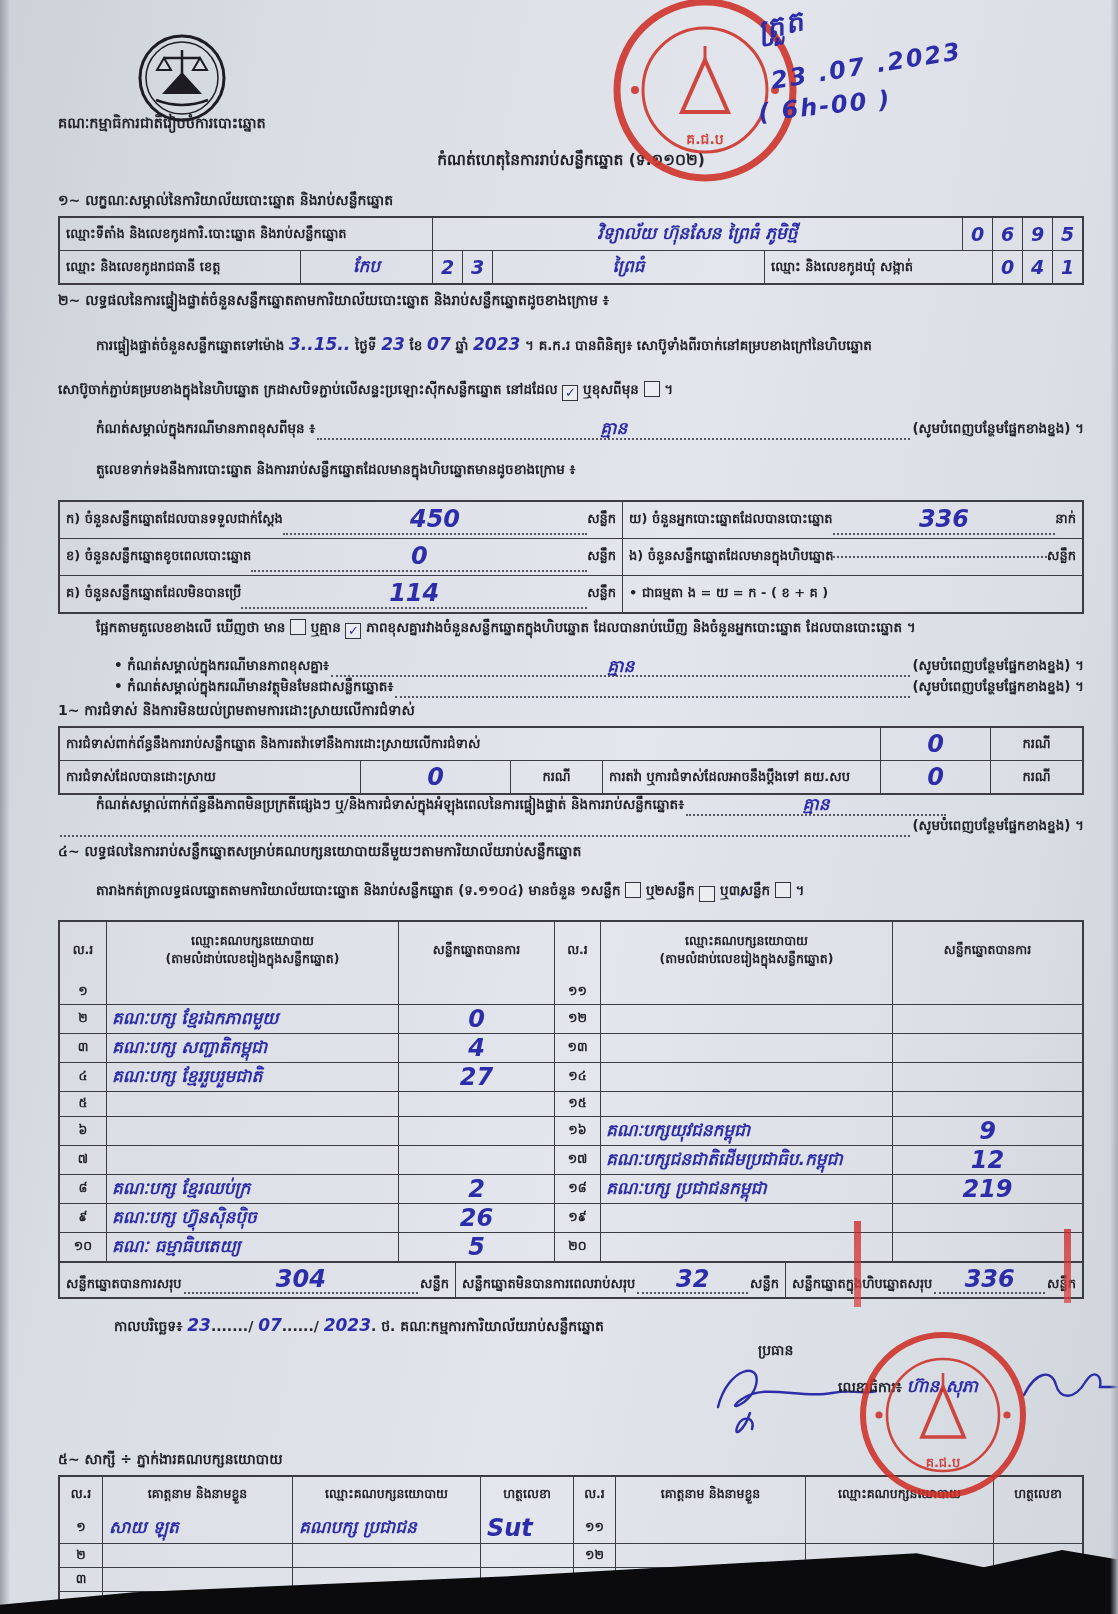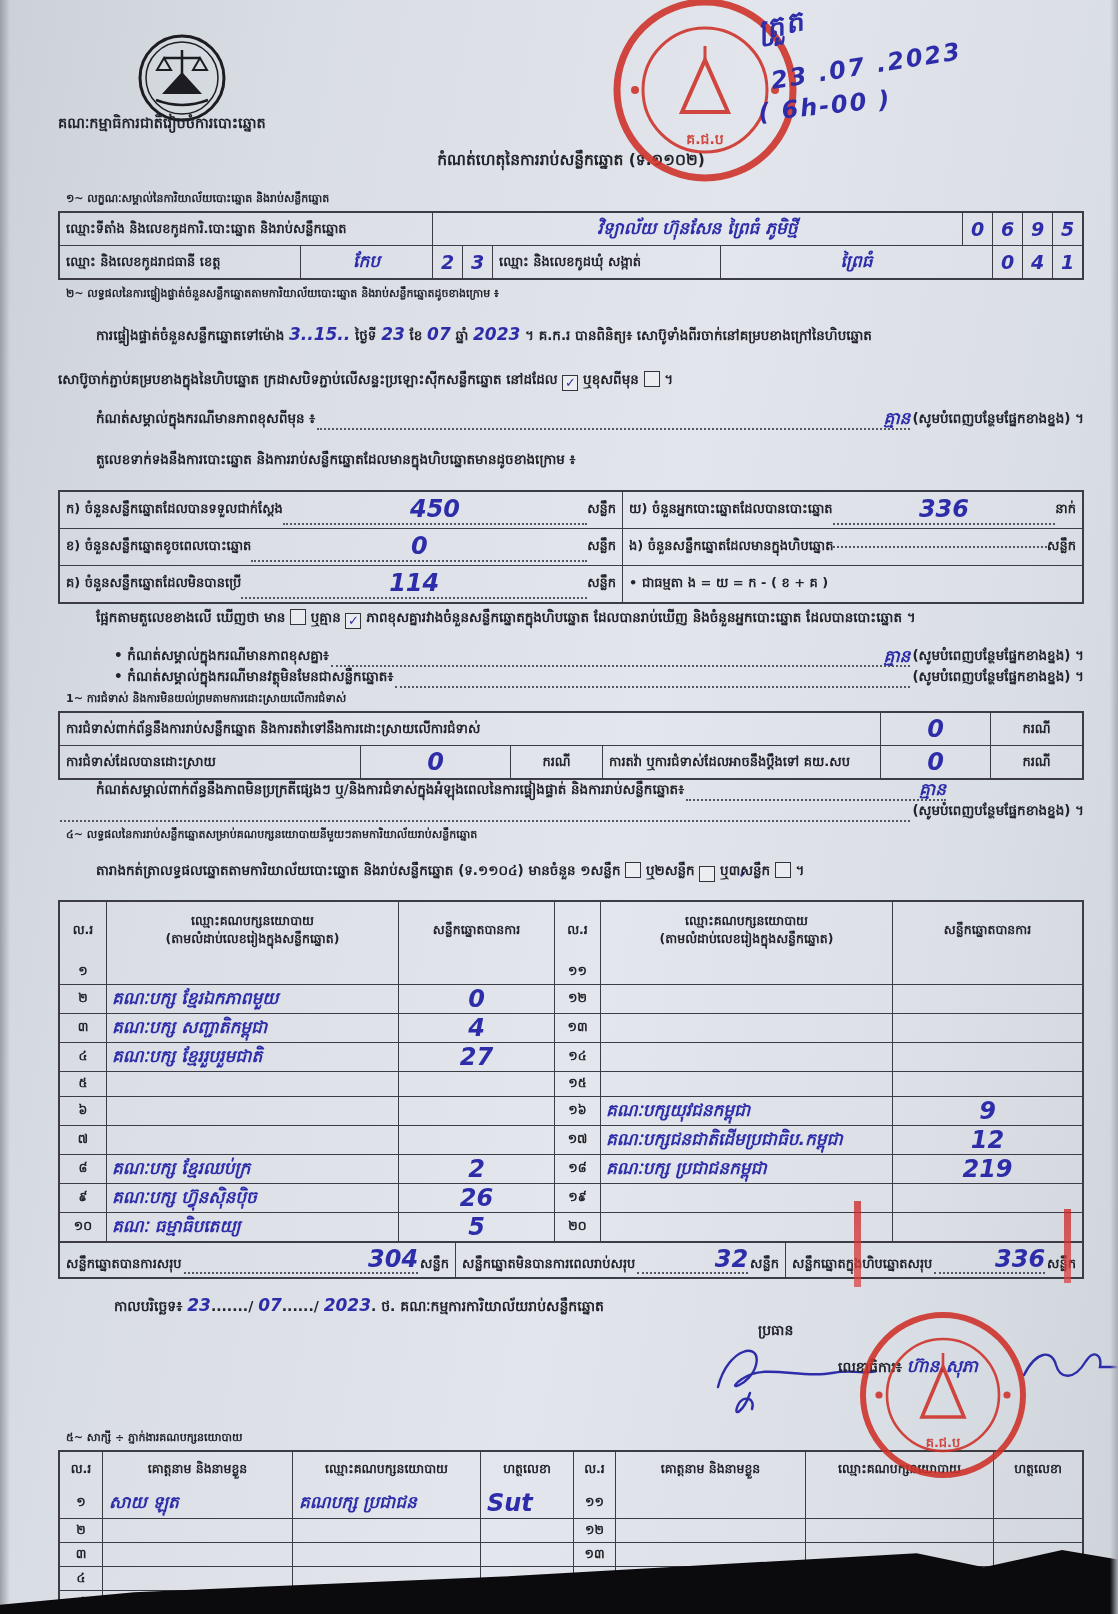--- a/index.html
+++ b/index.html
@@ -14,35 +14,35 @@
 .emblem{position:absolute;left:78px;top:28px}
 .org{position:absolute;left:0;top:114px;font-weight:bold;font-size:14.5px}
 .title{position:absolute;left:0;right:0;top:150px;text-align:center;font-weight:bold;font-size:15.5px}
 .stamp{position:absolute;opacity:.88}
 .stamp1{left:554px;top:-6px}
 .hw{color:#2d2daa;font-style:italic;font-weight:bold}
 .stampnote{position:absolute;font-size:24px;letter-spacing:2px}
 .sn1{left:700px;top:8px;transform:rotate(-14deg);font-size:28px}
 .sn2{left:712px;top:52px;transform:rotate(-9deg)}
 .sn3{left:700px;top:92px;transform:rotate(-6deg)}
-.sechead{font-weight:bold;font-size:11px;margin:3px 0 4px 8px}
+.sechead{font-weight:bold;font-size:14px;margin:3px 0 4px 0}
 .tb{border:2px solid #3c3c44;background:rgba(255,255,255,.06)}
 .tr{display:flex;align-items:stretch}
 .tr + .tr{border-top:1.5px solid #3c3c44}
 .td{border-left:1.5px solid #3c3c44;padding:1px 6px;display:flex;align-items:center;min-height:32px;overflow:hidden}
 .td:first-child{border-left:none}
 .lbl{font-weight:bold;font-size:13px}
 .box{width:30px;justify-content:center;font-size:19px}
 .hwv{font-size:17px;white-space:nowrap}
 .big{font-size:24px}
 .para{font-weight:bold;font-size:13.5px;line-height:1.75;margin:18px 0}
 .ind{ text-indent:38px}
 .cbx{display:inline-block;width:16px;height:16px;border:1.6px solid #33333b;vertical-align:-3px;text-align:center;line-height:14px;font-size:13px;color:#2d2daa;font-weight:bold;font-style:normal;background:rgba(255,255,255,.35)}
 .dotline{display:flex;align-items:flex-end;font-weight:bold;font-size:13.5px;margin:1px 0}
-.dots{flex:1;border-bottom:2px dotted #565660;text-align:right;line-height:1.1;margin:0 2px}
+.dots{flex:1;border-bottom:2px dotted #565660;text-align:center;line-height:1.1;margin:0 2px}
 .cnt .td{min-height:36px}
 .cnt .lbl{white-space:nowrap}
 .fill{flex:1;border-bottom:2px dotted #565660;text-align:center}
 .unit{font-weight:bold;font-size:13px;white-space:nowrap}
 .s4h .td{justify-content:center;text-align:center;font-weight:bold;font-size:12.5px;min-height:58px;flex-direction:column}
 .r4 .td{min-height:24px;padding:0 5px}
 .c-no{width:46px;justify-content:center;font-weight:bold;font-size:12.5px}
 .c-nm{width:292px}
 .c-vt{width:156px;justify-content:center}
 .tot{display:flex;border:2px solid #3c3c44;border-top:none;font-weight:bold;font-size:13px}
@@ -106,22 +106,22 @@
       <div class="td hw box">0</div>
       <div class="td hw box">6</div>
       <div class="td hw box">9</div>
       <div class="td hw box">5</div>
     </div>
     <div class="tr">
       <div class="td lbl" style="width:240px">ឈ្មោះ និងលេខកូដរាជធានី ខេត្ត</div>
       <div class="td hw hwv" style="width:132px;justify-content:center">កែប</div>
       <div class="td hw box">2</div>
       <div class="td hw box">3</div>
+      <div class="td hw hwv" style="flex:1;justify-content:center">ព្រៃធំ</div>
       <div class="td lbl" style="width:228px">ឈ្មោះ និងលេខកូដឃុំ សង្កាត់</div>
-      <div class="td hw hwv" style="flex:1;justify-content:center">ព្រៃធំ</div>
       <div class="td hw box">0</div>
       <div class="td hw box">4</div>
       <div class="td hw box">1</div>
     </div>
   </div>
 
   <div class="sechead" style="margin-top:6px">២~ លទ្ធផលនៃការផ្ទៀងផ្ទាត់ចំនួនសន្លឹកឆ្នោតតាមការិយាល័យបោះឆ្នោត និងរាប់សន្លឹកឆ្នោតដូចខាងក្រោម ៖</div>
   <div class="para ind">
     <span>ការផ្ទៀងផ្ទាត់ចំនួនសន្លឹកឆ្នោតទៅម៉ោង</span>
     <span class="hw hwv">3..15..</span>

